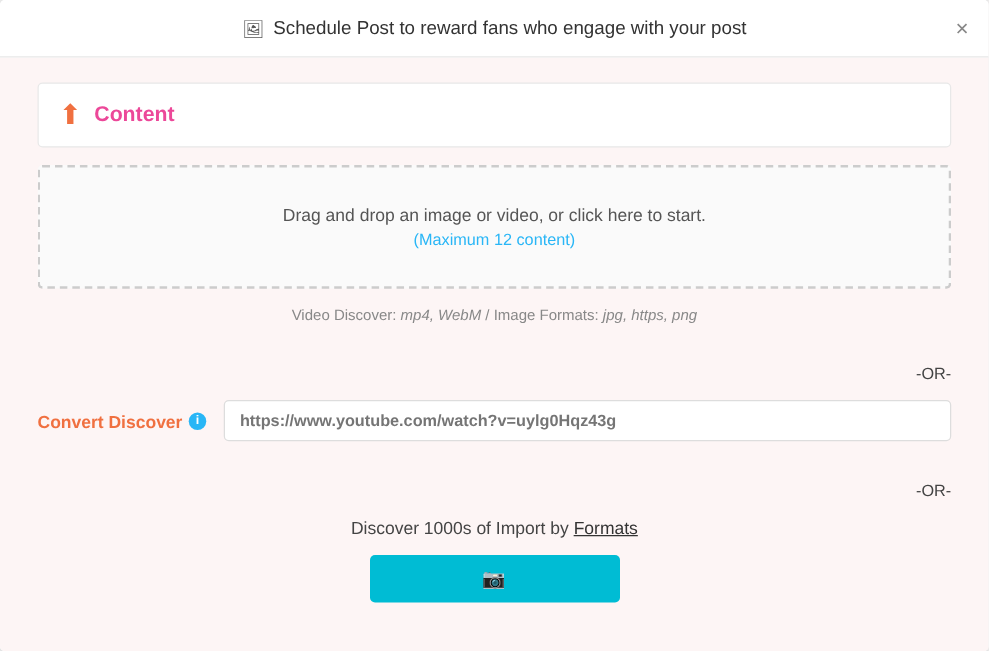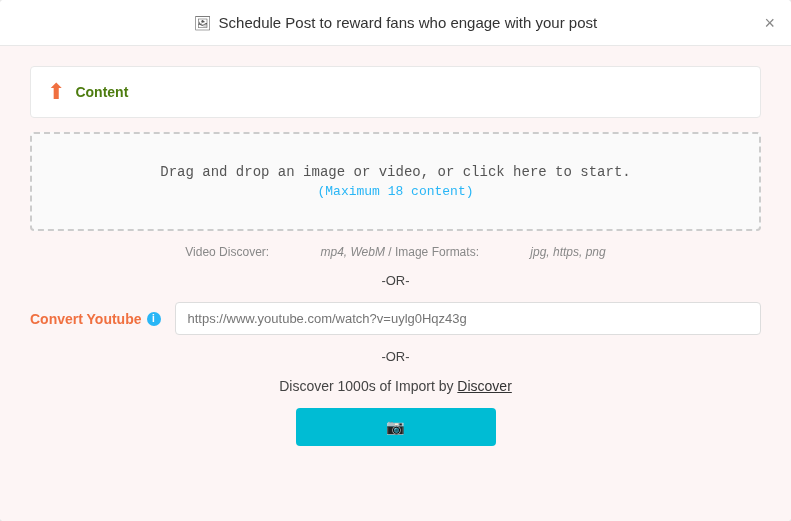--- a/index.html
+++ b/index.html
@@ -72,56 +72,55 @@
       display: flex;
       align-items: center;
       gap: 10px;
     }
     .upload-icon {
       color: #f07040;
       font-size: 22px;
       line-height: 1;
     }
     .content-label {
-      color: #4d7c0f;
-      font-size: 14px;
+      color: #ec4899;
+      font-size: 17px;
       font-weight: 600;
     }
     .dropzone {
       border: 2px dashed #ccc;
       border-radius: 4px;
       padding: 30px 20px;
       text-align: center;
       background: #fafafa;
       cursor: pointer;
-      font-family: Liberation Mono, monospace;
     }
     .dropzone-text {
       color: #555;
       font-size: 14px;
       margin-bottom: 4px;
     }
     .dropzone-max {
       color: #29b6f6;
       font-size: 13px;
     }
     .formats-text {
       text-align: center;
       font-size: 12px;
       color: #888;
     }
     .formats-text em {
       font-style: italic;
-      margin-left: 48px;
     }
     .or-divider {
-      text-align: center;
+      text-align: right;
       color: #444;
       font-size: 13px;
       font-weight: 500;
+      margin-top: 18px;
     }
     .convert-youtube-row {
       display: flex;
       align-items: center;
       gap: 14px;
     }
     .convert-youtube-label {
       display: flex;
       align-items: center;
       gap: 5px;
@@ -145,20 +144,21 @@
       cursor: pointer;
     }
     .youtube-input {
       flex: 1;
       border: 1px solid #ddd;
       border-radius: 4px;
       padding: 8px 12px;
       font-size: 13px;
       color: #b91c1c;
       outline: none;
+      font-weight: bold;
     }
     .discover-text {
       text-align: center;
       font-size: 14px;
       color: #444;
     }
     .discover-text a {
       color: #333;
       text-decoration: underline;
     }
@@ -196,41 +196,41 @@
 
   <div class="modal-body">
 
     <div class="content-section">
       <span class="upload-icon">⬆</span>
       <span class="content-label">Content</span>
     </div>
 
     <div class="dropzone">
       <div class="dropzone-text">Drag and drop an image or video, or click here to start.</div>
-      <div class="dropzone-max">(Maximum 18 content)</div>
+      <div class="dropzone-max">(Maximum 12 content)</div>
     </div>
 
     <div class="formats-text">
       <span>Video Discover: </span><em>mp4, WebM</em><span> / Image Formats: </span><em>jpg, https, png</em>
     </div>
 
     <div class="or-divider">-OR-</div>
 
     <div class="convert-youtube-row">
       <div class="convert-youtube-label">
-        <span>Convert Youtube</span>
+        <span>Convert Discover</span>
         <span class="info-icon">i</span>
       </div>
       <input class="youtube-input" type="text" placeholder="https://www.youtube.com/watch?v=uylg0Hqz43g" style="">
     </div>
 
     <div class="or-divider">-OR-</div>
 
     <div class="discover-text">
-      <span>Discover 1000s of Import by </span><a href="#">Discover</a>
+      <span>Discover 1000s of Import by </span><a href="#">Formats</a>
     </div>
 
     <button class="import-btn">
       <span class="camera-icon">📷</span>
     </button>
 
   </div>
 </div>
 
 </body></html>

